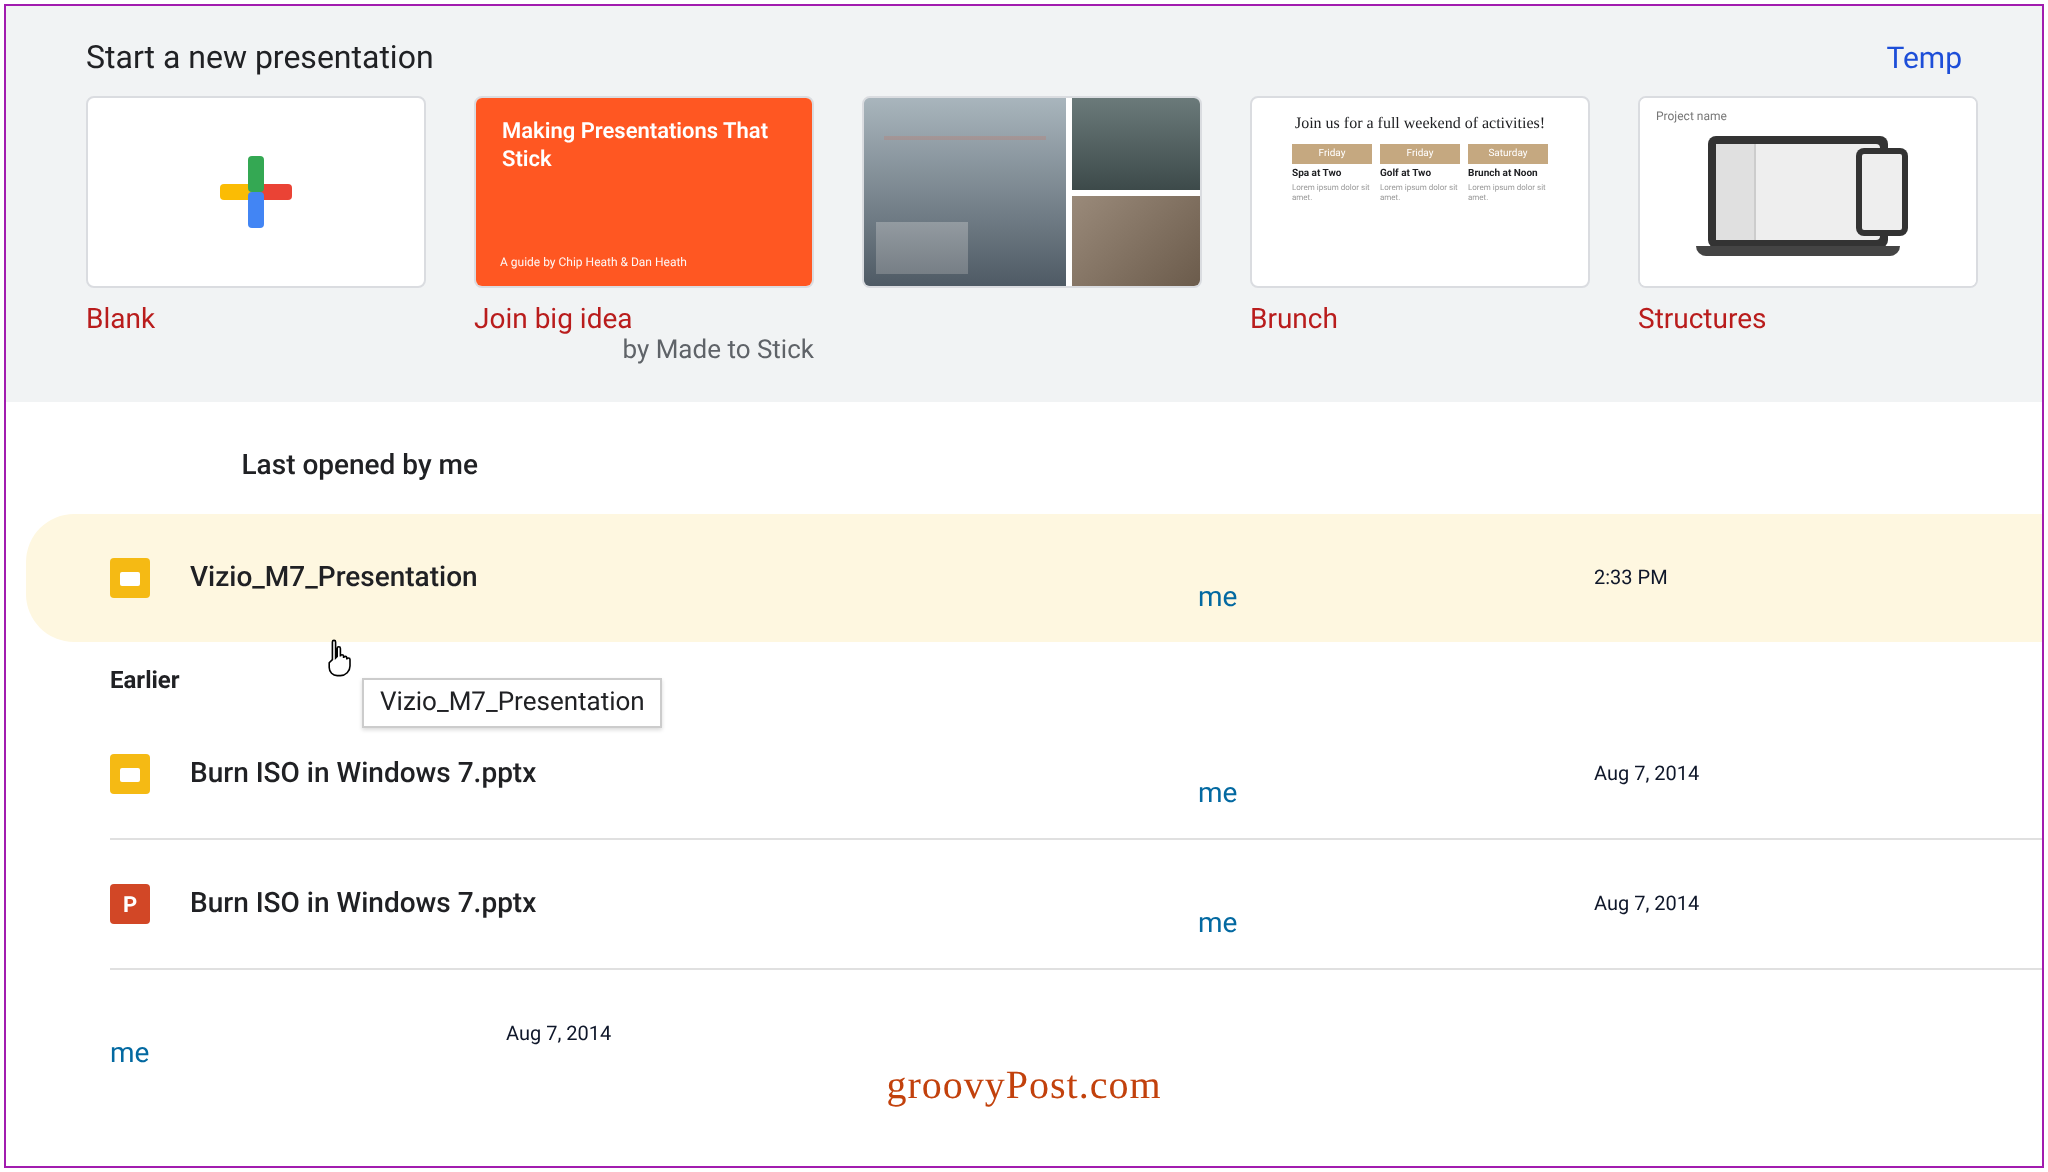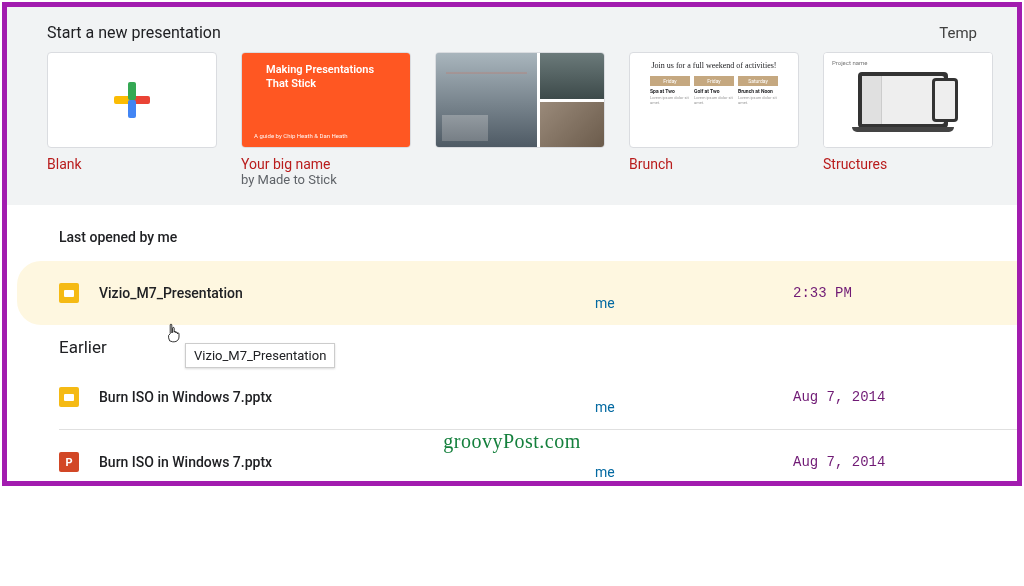--- a/index.html
+++ b/index.html
@@ -1,34 +1,34 @@
 <!DOCTYPE html>
 <html><head>
 <meta charset="utf-8">
 <style>
   * { box-sizing: border-box; margin: 0; padding: 0; }
   body { font-family: 'Google Sans', Roboto, Arial, sans-serif; background: #fff; color: #202124; width: 1024px; height: 586px; overflow: hidden; position: relative; }
-  .frame { width: 1020px; height: 484px; margin: 2px; border: 5px solid #a21caf; background: #fff; overflow: hidden; position: relative; }
+  .frame { width: 1020px; height: 582px; margin: 2px; border: 1px solid #a21caf; background: #fff; overflow: hidden; position: relative; }
   .tpl-section { background: #f1f3f4; padding: 16px 0 18px 0; }
   .tpl-header { display: flex; justify-content: space-between; align-items: center; padding: 0 40px 10px 40px; }
   .tpl-title { font-size: 16px; color: #202124; font-weight: 400; }
-  .tpl-link { font-size: 15px; color: #404040; }
+  .tpl-link { font-size: 15px; color: #1d4ed8; }
   .tpl-row { display: flex; gap: 24px; padding: 0 40px; }
   .tpl-card { width: 170px; }
   .thumb { width: 170px; height: 96px; background: #fff; border: 1px solid #dadce0; border-radius: 4px; cursor: pointer; overflow: hidden; position: relative; display: flex; align-items: center; justify-content: center; }
   .tpl-name { font-size: 14px; margin-top: 8px; color: #b91c1c; }
-  .tpl-sub { font-size: 13px; color: #5f6368; }
+  .tpl-sub { font-size: 13px; color: #5f6368; text-align: right; }
   
   .plus { position: relative; width: 36px; height: 36px; }
   .plus .v1 { position:absolute; left:14px; top:0; width:8px; height:18px; background:#34a853; border-radius:2px;}
   .plus .v2 { position:absolute; left:14px; top:18px; width:8px; height:18px; background:#4285f4; border-radius:2px;}
   .plus .h1 { position:absolute; top:14px; left:0; height:8px; width:18px; background:#fbbc04; border-radius:2px;}
   .plus .h2 { position:absolute; top:14px; left:18px; height:8px; width:18px; background:#ea4335; border-radius:2px;}
   
-  .orange-card { background:#ff5722; width:100%; height:100%; color:#fff; padding:10px 24px; text-align:left; position:relative;}
+  .orange-card { background:#ff5722; width:100%; height:100%; color:#fff; padding:10px 13px; text-align:left; position:relative;}
   .orange-card .t { font-size:11px; font-weight:600; line-height:1.3; margin-bottom:24px;}
   .orange-card .g { font-size:6px; opacity:.95; position:absolute; bottom:8px; left:12px;}
   
   .photo-grid { display:grid; grid-template-columns:60% 40%; grid-template-rows:1fr 1fr; width:100%; height:100%; gap:3px; background:#fff; padding:0;}
   .pa { background:#7a8a95; grid-row:1/3; position:relative;}
   .pa::after{content:"";position:absolute;inset:0;background:linear-gradient(180deg,rgba(200,210,215,.6),rgba(60,70,80,.7));} 
   .pa .bridge{position:absolute;top:20%;left:10%;right:10%;height:40%;border-top:2px solid rgba(180,80,60,.6);}
   .pa .txt{position:absolute;bottom:6px;left:6px;width:46px;height:26px;background:rgba(255,255,255,.85);font-size:4px;padding:2px;}
   .pb { background:linear-gradient(180deg,#6b7a7a,#3d4a4a);}
   .pc { background:linear-gradient(135deg,#9a8a7a,#6a5a4a);}
@@ -46,34 +46,34 @@
   .laptop{width:90px;height:56px;background:#333;border-radius:4px;position:relative;padding:4px;margin-right:-16px;}
   .laptop .scr{background:#eee;width:100%;height:100%;border-radius:2px;display:flex;}
   .laptop .scr .s1{width:24%;background:#e0e0e0;border-right:1px solid #ccc;}
   .laptop .base{position:absolute;bottom:-4px;left:-6px;right:-6px;height:5px;background:#444;border-radius:0 0 6px 6px;}
   .phone{width:26px;height:44px;background:#333;border-radius:4px;padding:3px;z-index:1;}
   .phone .pscr{background:#eee;width:100%;height:100%;border-radius:1px;}
   
   .files-header { display:flex; align-items:center; padding: 24px 40px 16px 52px; }
   .sect-label { font-size:15px; font-weight:500; flex:1; }
   .files-header .owner { width:198px; font-size:14px; color:#5f6368; display:flex; align-items:center; gap:4px; cursor:pointer;}
-  .files-header .lastopen { width:184px; font-size:14px; font-weight:500; text-align:left;}
-  .group-label { font-size:17px; font-weight:400; padding: 12px 40px 8px 52px; }
+  .files-header .lastopen { width:184px; font-size:14px; font-weight:500; text-align:right;}
+  .group-label { font-size:12px; font-weight:700; padding: 12px 40px 8px 52px; }
   .row { display:flex; align-items:center; padding:14px 40px 14px 52px; border-bottom:0; cursor:pointer; }
   .row .title { flex:1; display:flex; align-items:center; gap:20px; font-size:14px; font-weight:500;}
   .row .own { width:198px; font-size:14px; color:#0369a1;margin-top:20px;}
-  .row .time { width:184px; font-size:14px; color:#701a75;font-family:Liberation Mono, monospace;}
+  .row .time { width:184px; font-size:10px; color:#0f172a;}
   .row.hl { background:#fef7e0; border-radius:24px 0 0 24px; margin-left:10px; padding-left:42px;}
   .divider { height:1px; background:#e0e0e0; margin-left:52px;}
   .ficon { width:20px; height:20px; border-radius:2px; position:relative; display:inline-flex; align-items:center; justify-content:center; color:#fff; font-size:11px; font-weight:bold;}
   .ficon.slides{ background:#f5ba14;}
   .ficon.slides::after{content:"";width:10px;height:7px;background:#fff;border-radius:1px;}
   .ficon.ppt{ background:#d24726;}
   .tooltip { position:absolute; background:#fff; border:1px solid #ccc; padding:4px 8px; font-size:13px; box-shadow:0 1px 2px rgba(0,0,0,.15); }
-  .watermark { position:absolute; left:50%; transform:translateX(-50%); bottom:28px; font-family: "Times New Roman", serif; font-size:20px; color:#15803d; font-weight:500; letter-spacing:.5px;}
+  .watermark { position:absolute; left:50%; transform:translateX(-50%); bottom:28px; font-family: "Times New Roman", serif; font-size:20px; color:#c2410c; font-weight:500; letter-spacing:.5px;}
   .cursor { position:absolute; width:16px; height:20px; pointer-events:none; }
   .chev { width:0;height:0;border-left:4px solid transparent;border-right:4px solid transparent;border-top:5px solid #5f6368;}
 </style>
 </head>
 <body>
 
 <div class="frame">
   <div class="tpl-section">
     <div class="tpl-header">
       <div class="tpl-title">Start a new presentation</div>
@@ -91,21 +91,21 @@
         </div>
         <div class="tpl-name">Blank</div>
       </div>
       <div class="tpl-card">
         <div class="thumb">
           <div class="orange-card">
             <div class="t">Making Presentations That Stick</div>
             <div class="g">A guide by Chip Heath &amp; Dan Heath</div>
           </div>
         </div>
-        <div class="tpl-name">Your big name</div>
+        <div class="tpl-name">Join big idea</div>
         <div class="tpl-sub">by Made to Stick</div>
       </div>
       <div class="tpl-card">
         <div class="thumb">
           <div class="photo-grid">
             <div class="pa">
                 <div class="bridge"></div>
                 <div class="txt"></div>
               </div>
             <div class="pb"></div>

